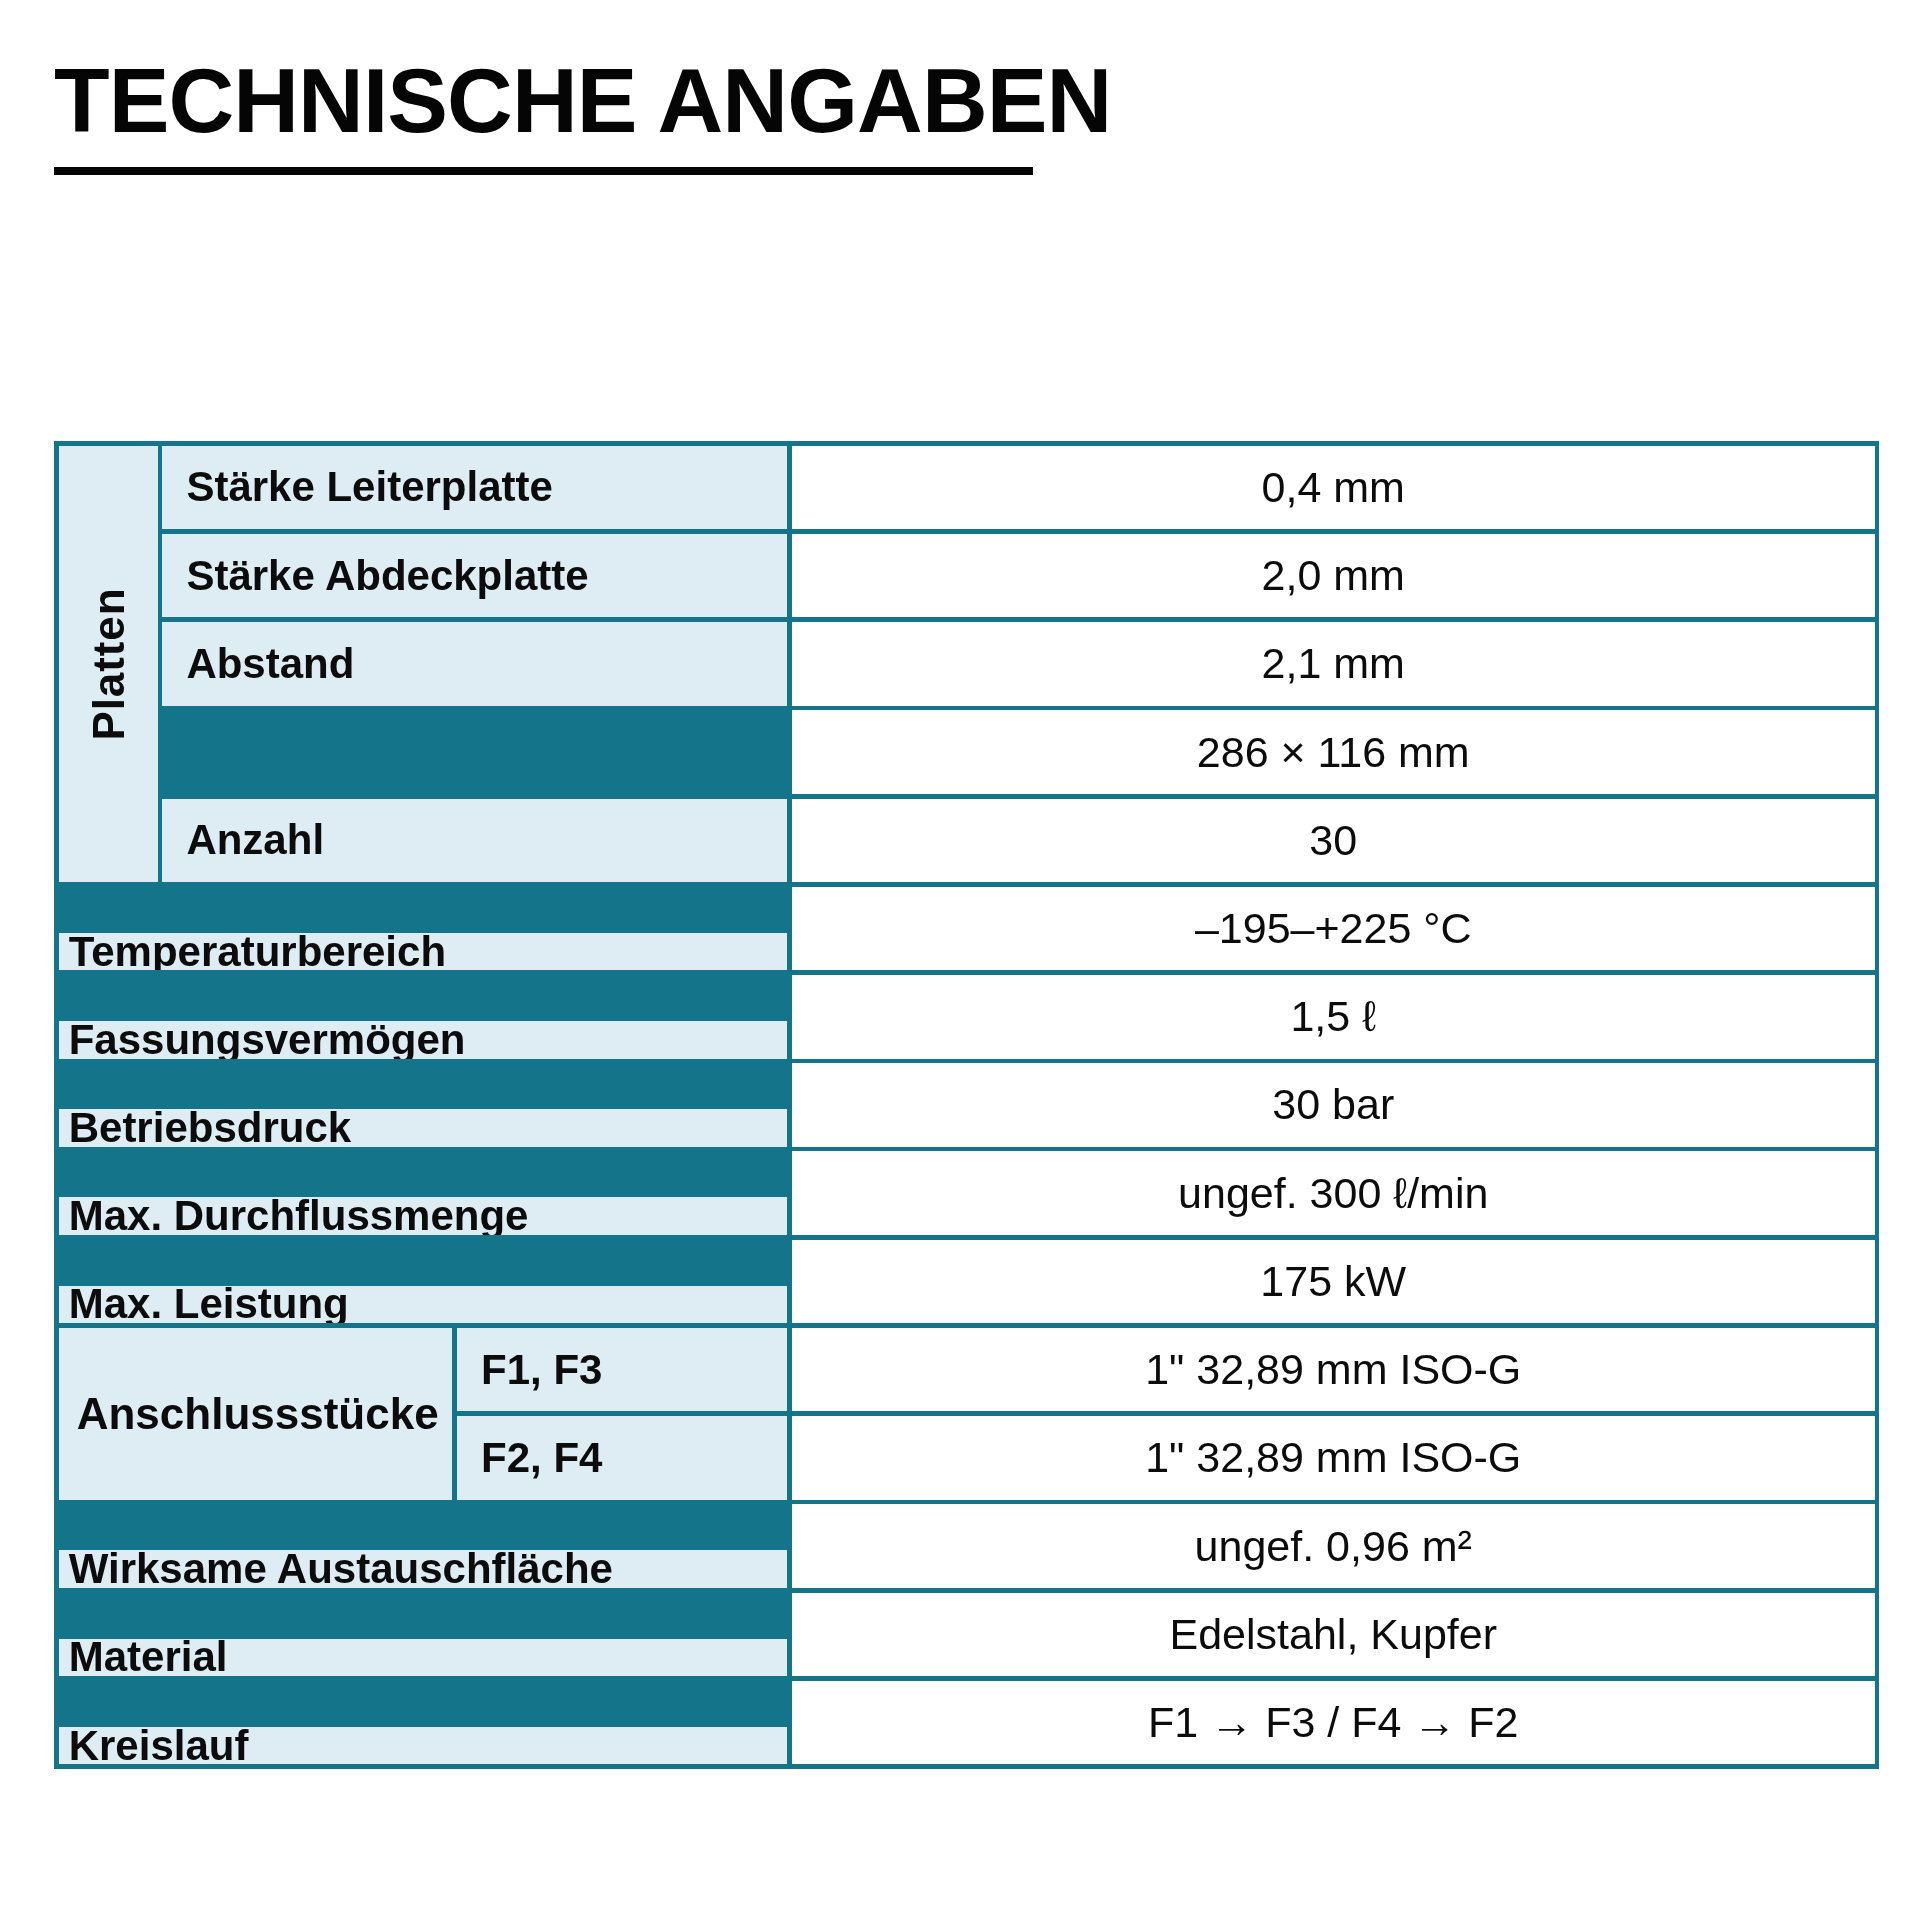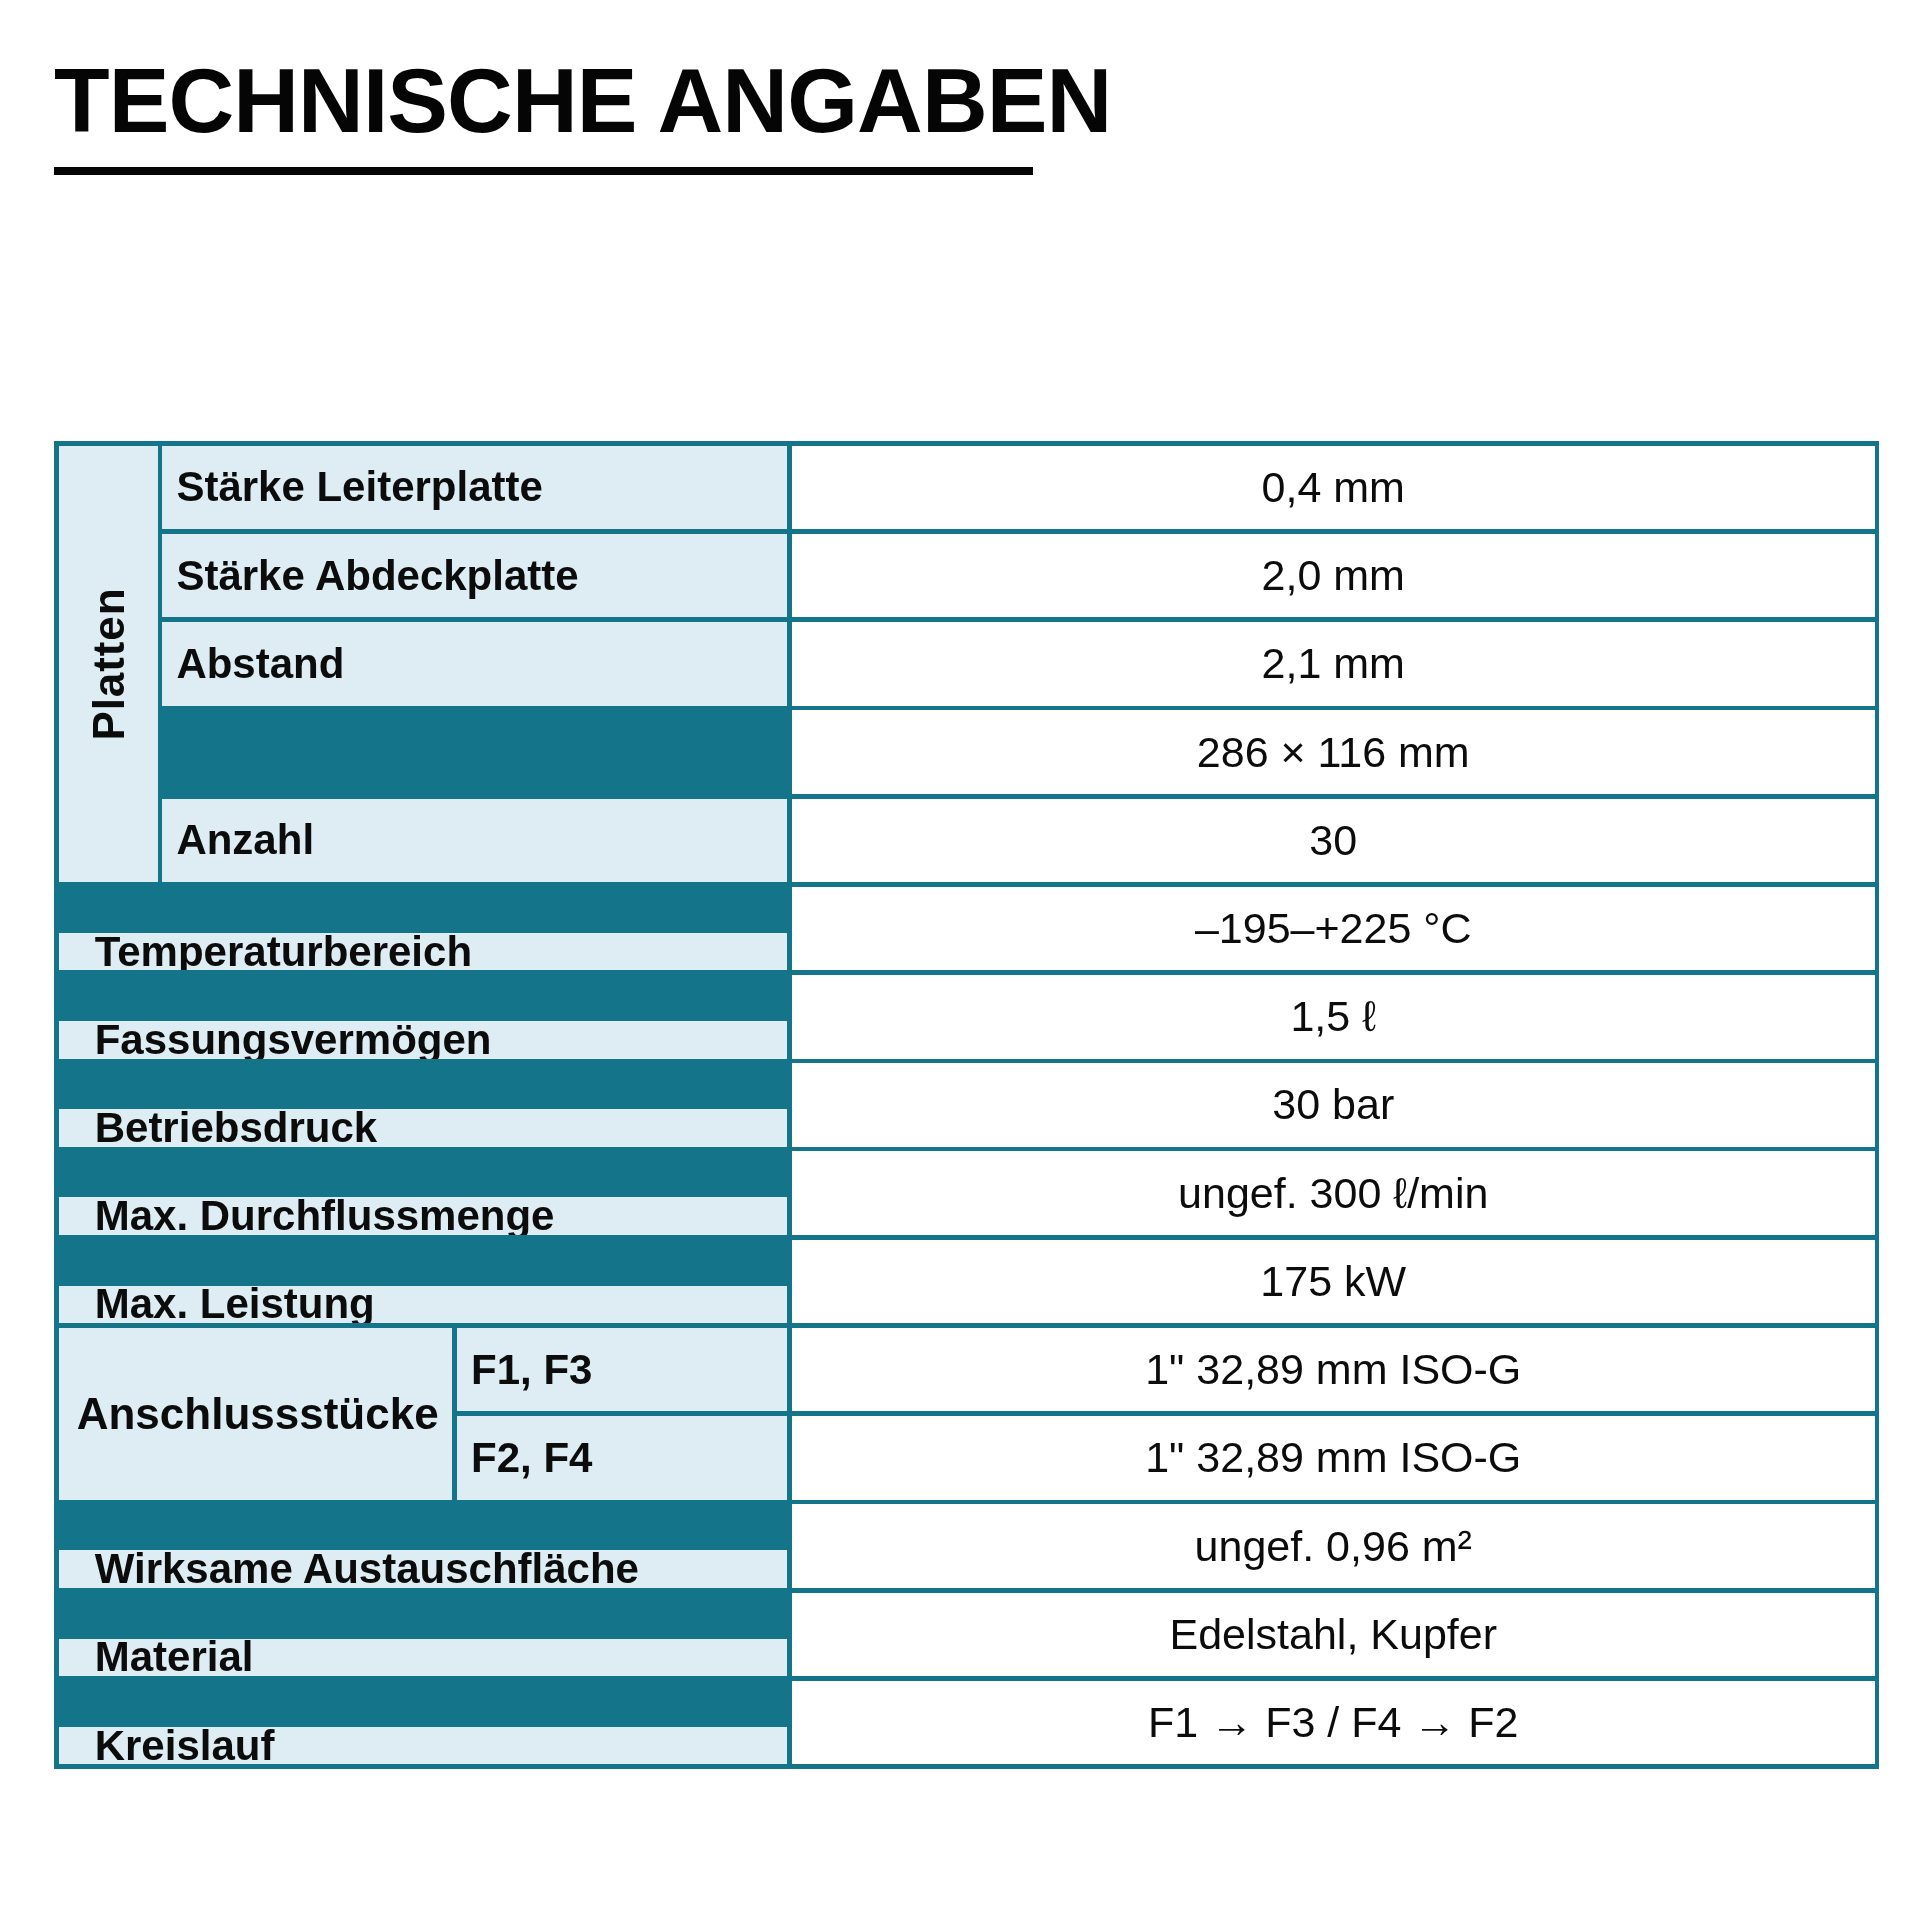--- a/index.html
+++ b/index.html
@@ -52,21 +52,21 @@
   .cell {
     display: flex;
     align-items: center;
     box-sizing: border-box;
     overflow: hidden;
   }
   .label-cell {
     background: #ddedf3;
     font-weight: bold;
     font-size: 42px;
-    padding-left: 14px;
+    padding-left: 24px;
     justify-content: flex-start;
   }
   .value-cell {
     background: #ffffff;
     font-weight: normal;
     font-size: 43px;
     justify-content: center;
     text-align: right;
   }
   .group-cell {
@@ -85,21 +85,21 @@
     white-space: nowrap;
     letter-spacing: 0.9px;
   }
   .anschluss-cell {
     grid-column: 1 / 3;
     grid-row: 11 / 13;
     padding-left: 18px;
   }
   .sub-label { grid-column: 3 / 4; }
   .indent-label { grid-column: 2 / 4; }
-  .full-label { grid-column: 1 / 4; padding-left: 36px; margin-top: 46px; }
+  .full-label { grid-column: 1 / 4; padding-left: 10px; margin-top: 46px; }
   .val { grid-column: 4 / 5; }
 </style>
 </head>
 <body>
 
 <div class="page">
 
   <div class="title-wrap">
     <div class="page-title">TECHNISCHE ANGABEN</div>
     <div class="title-underline"></div>

